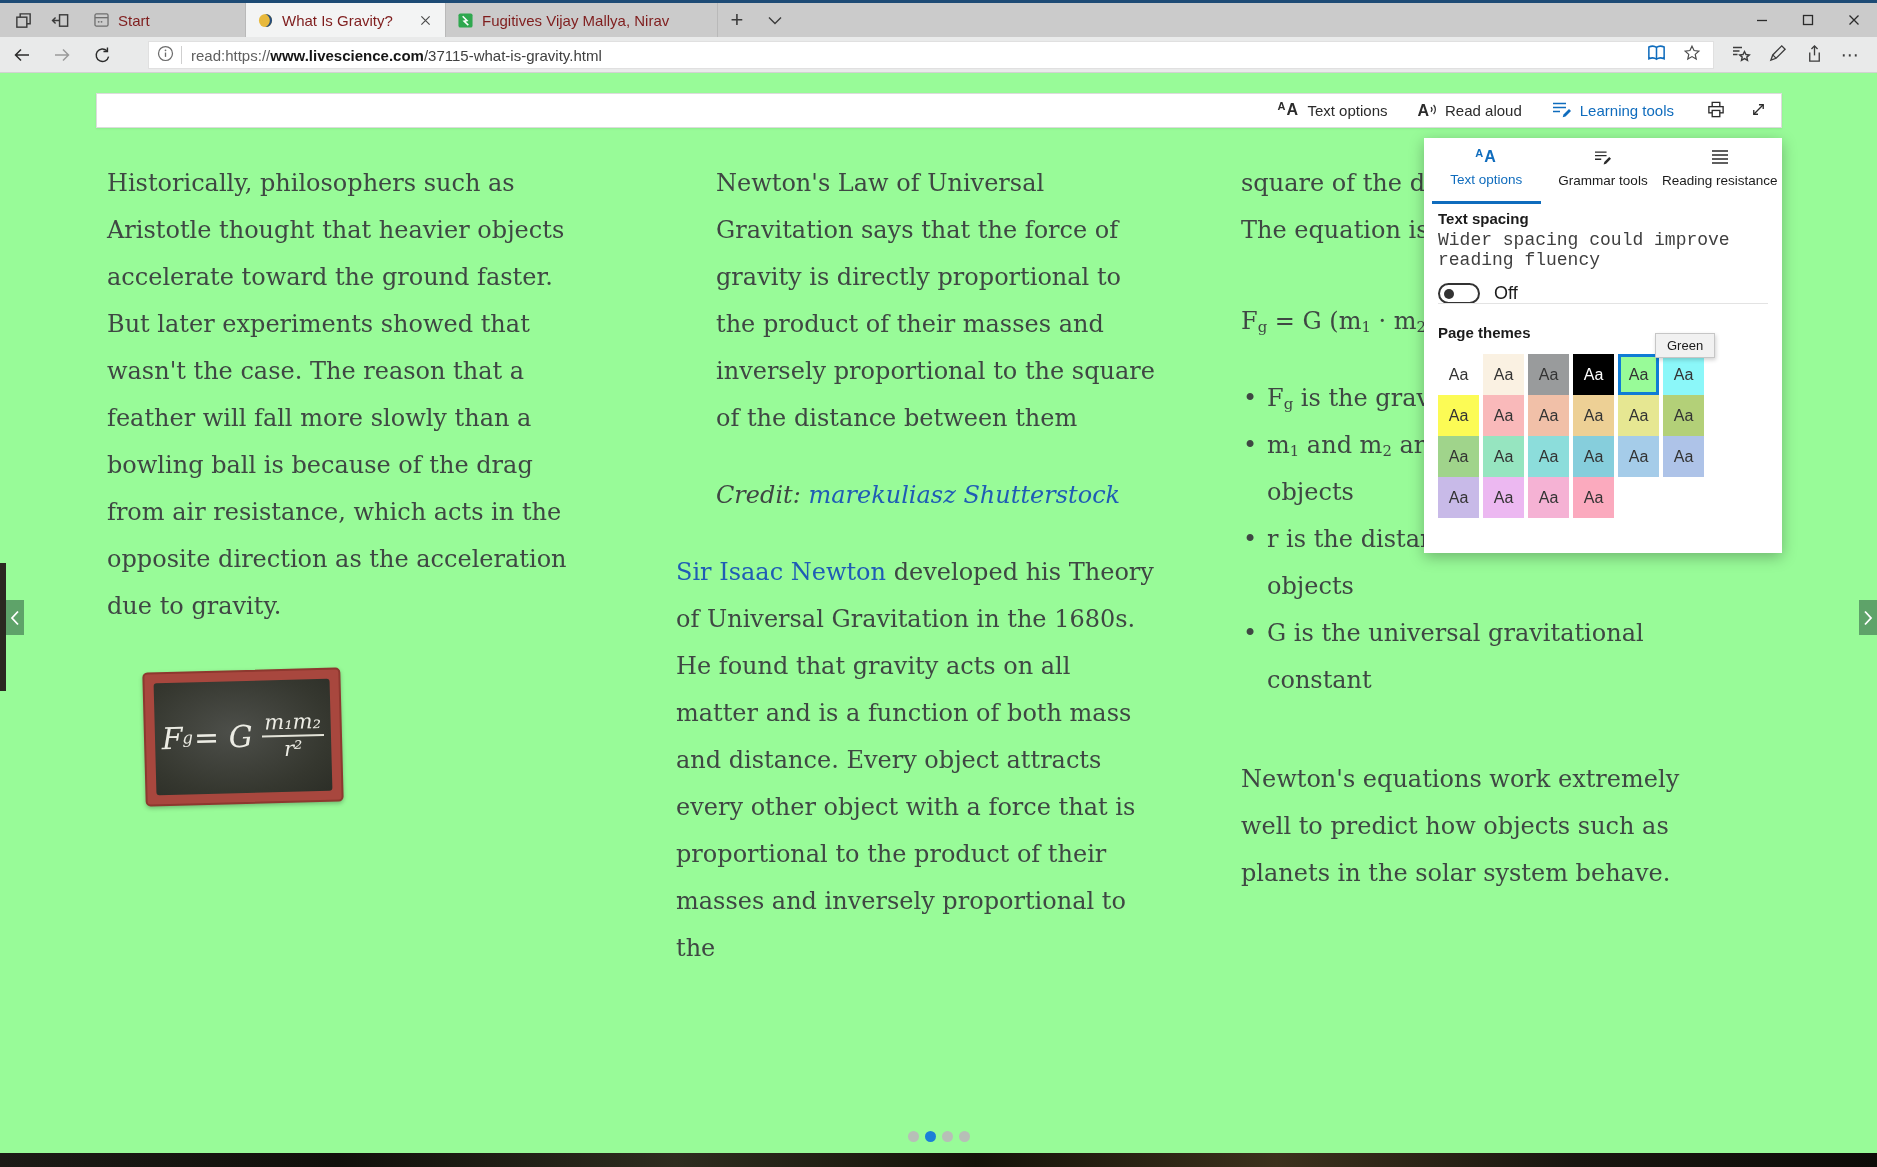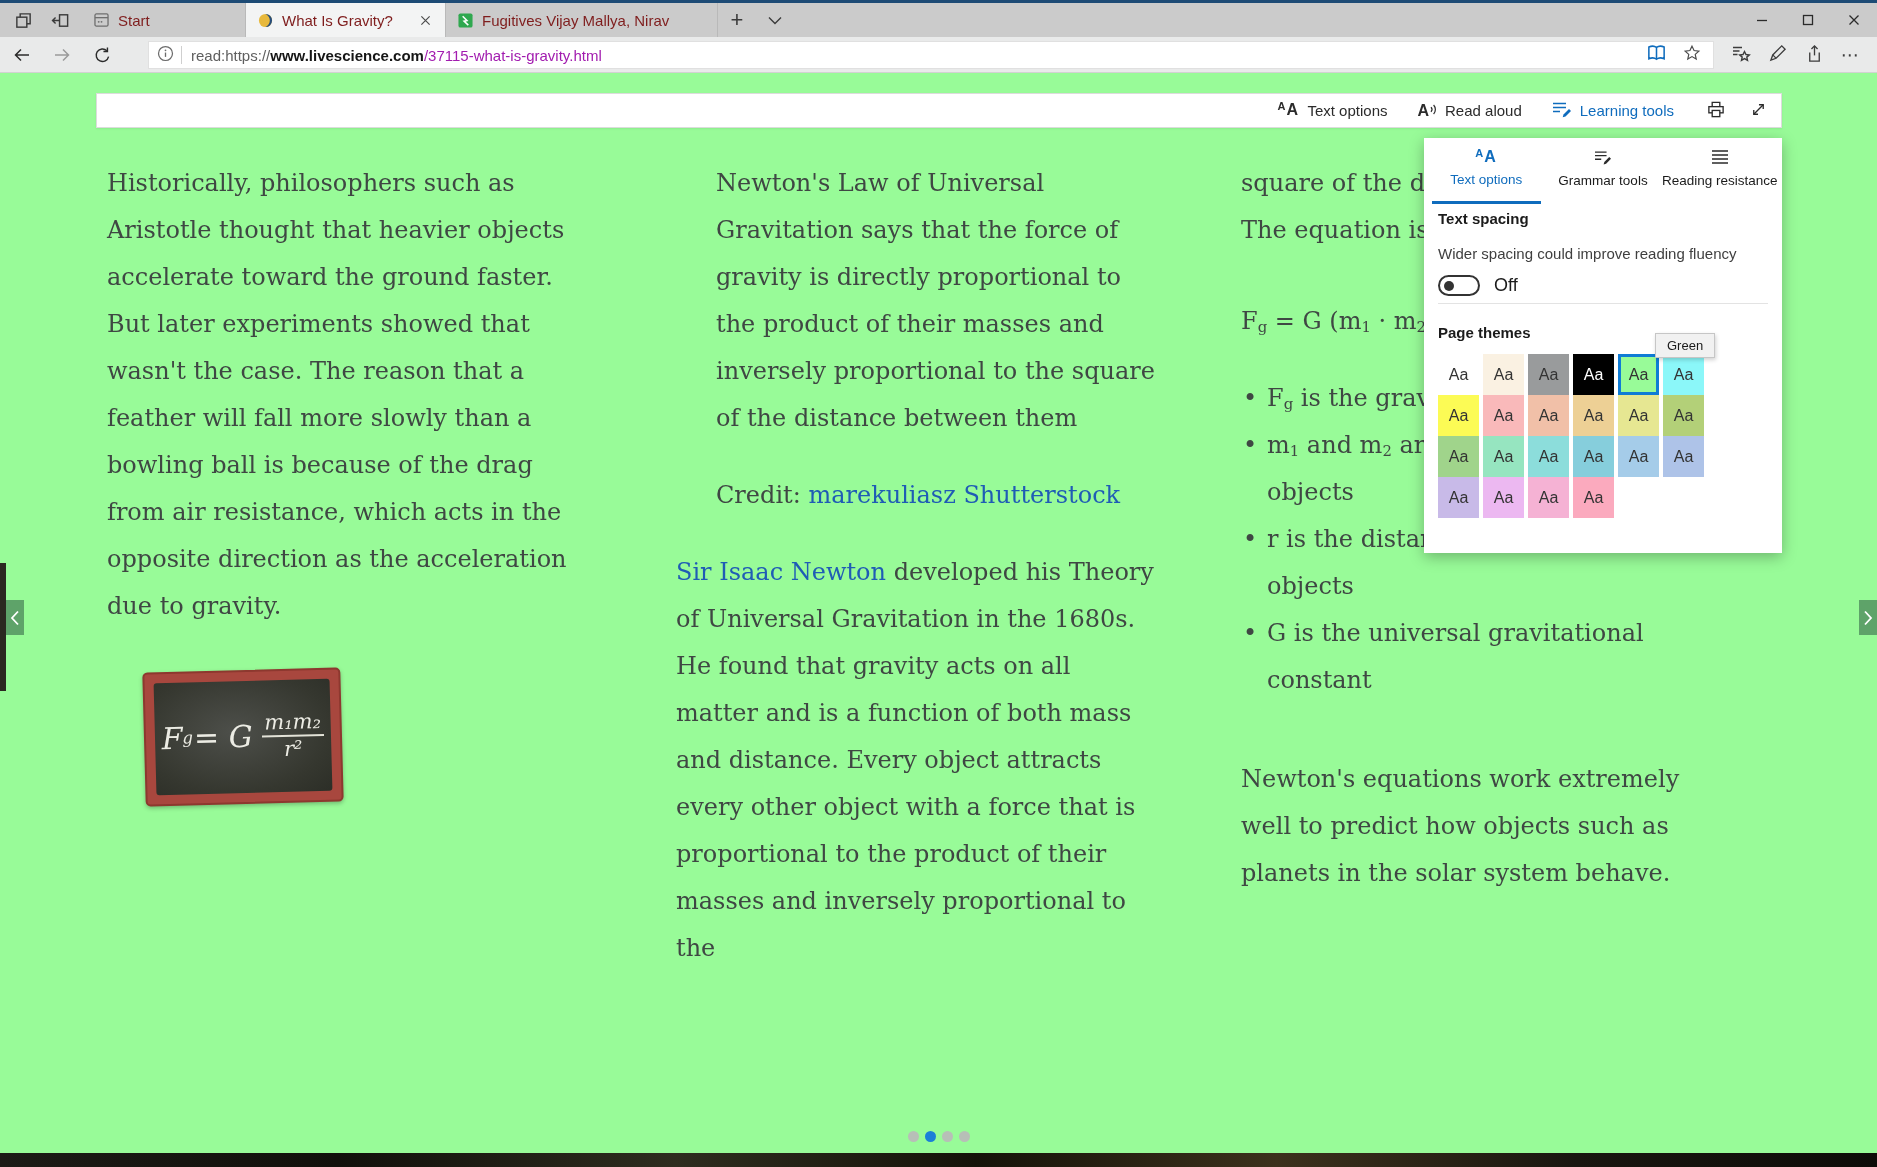--- a/index.html
+++ b/index.html
@@ -22,21 +22,21 @@
   .win-controls { position:absolute; right:0; top:0; height:34px; display:flex; }
   .win-btn { width:46px; display:flex; align-items:center; justify-content:center; }
 
   .addressbar { position:absolute; top:37px; left:0; right:0; height:36px; background:#e9eaea; border-bottom:1px solid #d2d2d2; }
   .nav-btn { position:absolute; top:0; height:36px; width:36px; display:flex; align-items:center; justify-content:center; }
   .url-box { position:absolute; left:148px; right:163px; top:4px; height:28px; background:#ffffff; border:1px solid #e0e0e0; display:flex; align-items:center; padding:0 8px; }
   .url-box .sep { width:1px; height:18px; background:#cfcfcf; margin:0 9px 0 7px; }
   .url-text { flex:1; font-size:15px; white-space:nowrap; overflow:hidden; }
   .url-scheme { color:#5f5f5f; }
   .url-domain { color:#161616; font-weight:700; }
-  .url-path { color:#a21caf;margin-top:8px; }
+  .url-path { color:#404040;margin-top:8px; }
   .urlbox-right { display:flex; align-items:center; gap:16px; padding-right:4px; }
   .ab-right { position:absolute; right:0; top:0; height:36px; width:163px; display:flex; align-items:center; justify-content:space-evenly; }
   .ellipsis-glyph { font-size:18px; color:#3c3c3c; letter-spacing:1px; }
 
   
   .reader-toolbar { position:absolute; left:96px; top:93px; width:1686px; height:35px; background:#ffffff; border:1px solid #dcdcdc; box-shadow:0 1px 2px rgba(0,0,0,.07); display:flex; align-items:center; justify-content:flex-end; gap:30px; padding-right:14px; z-index:20; }
   .rt-group { display:flex; align-items:center; gap:8px; font-size:15px; color:#2b2b2b; }
   .rt-group.blue { color:#0f6cbd; }
   .icon-aa { position:relative; width:22px; height:18px; font-weight:600; color:#2b2b2b; }
   .icon-aa .a-small { position:absolute; left:0; top:-2px; font-size:11px; }
@@ -46,40 +46,40 @@
   .icon-readaloud .ra-a { font-size:16px; line-height:16px; }
 
   
   .panel { position:absolute; left:1424px; top:138px; width:358px; height:415px; background:#ffffff; box-shadow:0 4px 14px rgba(0,0,0,.28); z-index:30; }
   .panel-tabs { position:absolute; top:9px; left:4px; right:4px; height:52px; display:flex; }
   .panel-tab { flex:1; position:relative; display:flex; flex-direction:column; align-items:center; justify-content:flex-start; gap:5px; padding-top:2px; font-size:13.5px; color:#1b1b1b; }
   .panel-tab.active { color:#0f6cbd; }
   .panel-tab.active::after { content:""; position:absolute; left:4px; right:4px; bottom:-5px; height:3px; background:#0f6cbd; }
   .ts-section { position:absolute; top:72px; left:14px; right:14px; }
   .panel-h { font-size:15px; font-weight:700; color:#1b1b1b; }
-  .panel-desc { margin-top:18px; font-size:15px; color:#3f3f3f; }
+  .panel-desc { margin-top:3px; font-size:18px; color:#3f3f3f;font-family:Liberation Mono, monospace; }
   .toggle-row { margin-top:13px; display:flex; align-items:center; gap:14px; }
   .toggle { position:relative; width:42px; height:21px; border:2px solid #333; border-radius:11px; background:#fff; }
   .toggle-knob { position:absolute; left:4px; top:3.5px; width:10px; height:10px; border-radius:50%; background:#333; }
   .toggle-state { font-size:18px; color:#1b1b1b; }
   .panel-divider { position:absolute; top:165px; left:14px; right:14px; border-top:1px solid #e3e3e3; }
   .themes-section { position:absolute; top:186px; left:14px; right:14px; }
   .theme-grid { margin-top:13px; display:grid; grid-template-columns:repeat(6,41px); gap:0 4px; }
   .swatch { width:41px; height:41px; display:flex; align-items:center; justify-content:center; font-size:16px; color:#333; }
   .swatch.selected { border:3px solid #0f7cd5; }
   .green-tooltip { position:absolute; left:189px; top:195px; background:#f1f1f1; border:1px solid #c6c6c6; box-shadow:1px 2px 4px rgba(0,0,0,.18); padding:4px 11px; font-size:13px; color:#1b1b1b; z-index:6;margin-left:42px; }
 
   
   .article-col { position:absolute; top:160px; font-family:"DejaVu Serif", serif; font-size:24px; line-height:47px; color:#3f4743; }
   .col1 { left:107px; width:480px; }
   .col2 { left:676px; width:480px; }
   .col3 { left:1241px; width:492px; z-index:1; }
   .article-col p { margin-bottom:30px; }
   .caption { margin-left:40px; width:440px; margin-bottom:0; }
-  .credit { margin-left:40px; width:440px; margin-bottom:30px; }
+  .credit { margin-left:40px; width:440px; font-style:italic; margin-bottom:30px; }
   .link { color:#1f5cb5; }
   .article-col sub { font-size:0.62em; vertical-align:-0.22em; line-height:0; }
   .article-col sup { font-size:0.62em; vertical-align:0.5em; line-height:0; }
   .eq { margin:44px 0 38px; }
   .bullets { list-style:none; margin:0 0 52px 0; }
   .bullets li { padding-left:26px; position:relative; }
   .bullets li::before { content:"•"; position:absolute; left:2px; }
 
   
   .board-frame { margin:40px 0 0 37px; width:198px; height:134px; background:#a8473e; border:2px solid #8d382f; border-radius:5px; padding:9px; transform:rotate(-1.5deg); box-shadow:0 2px 4px rgba(0,0,0,.25); }

